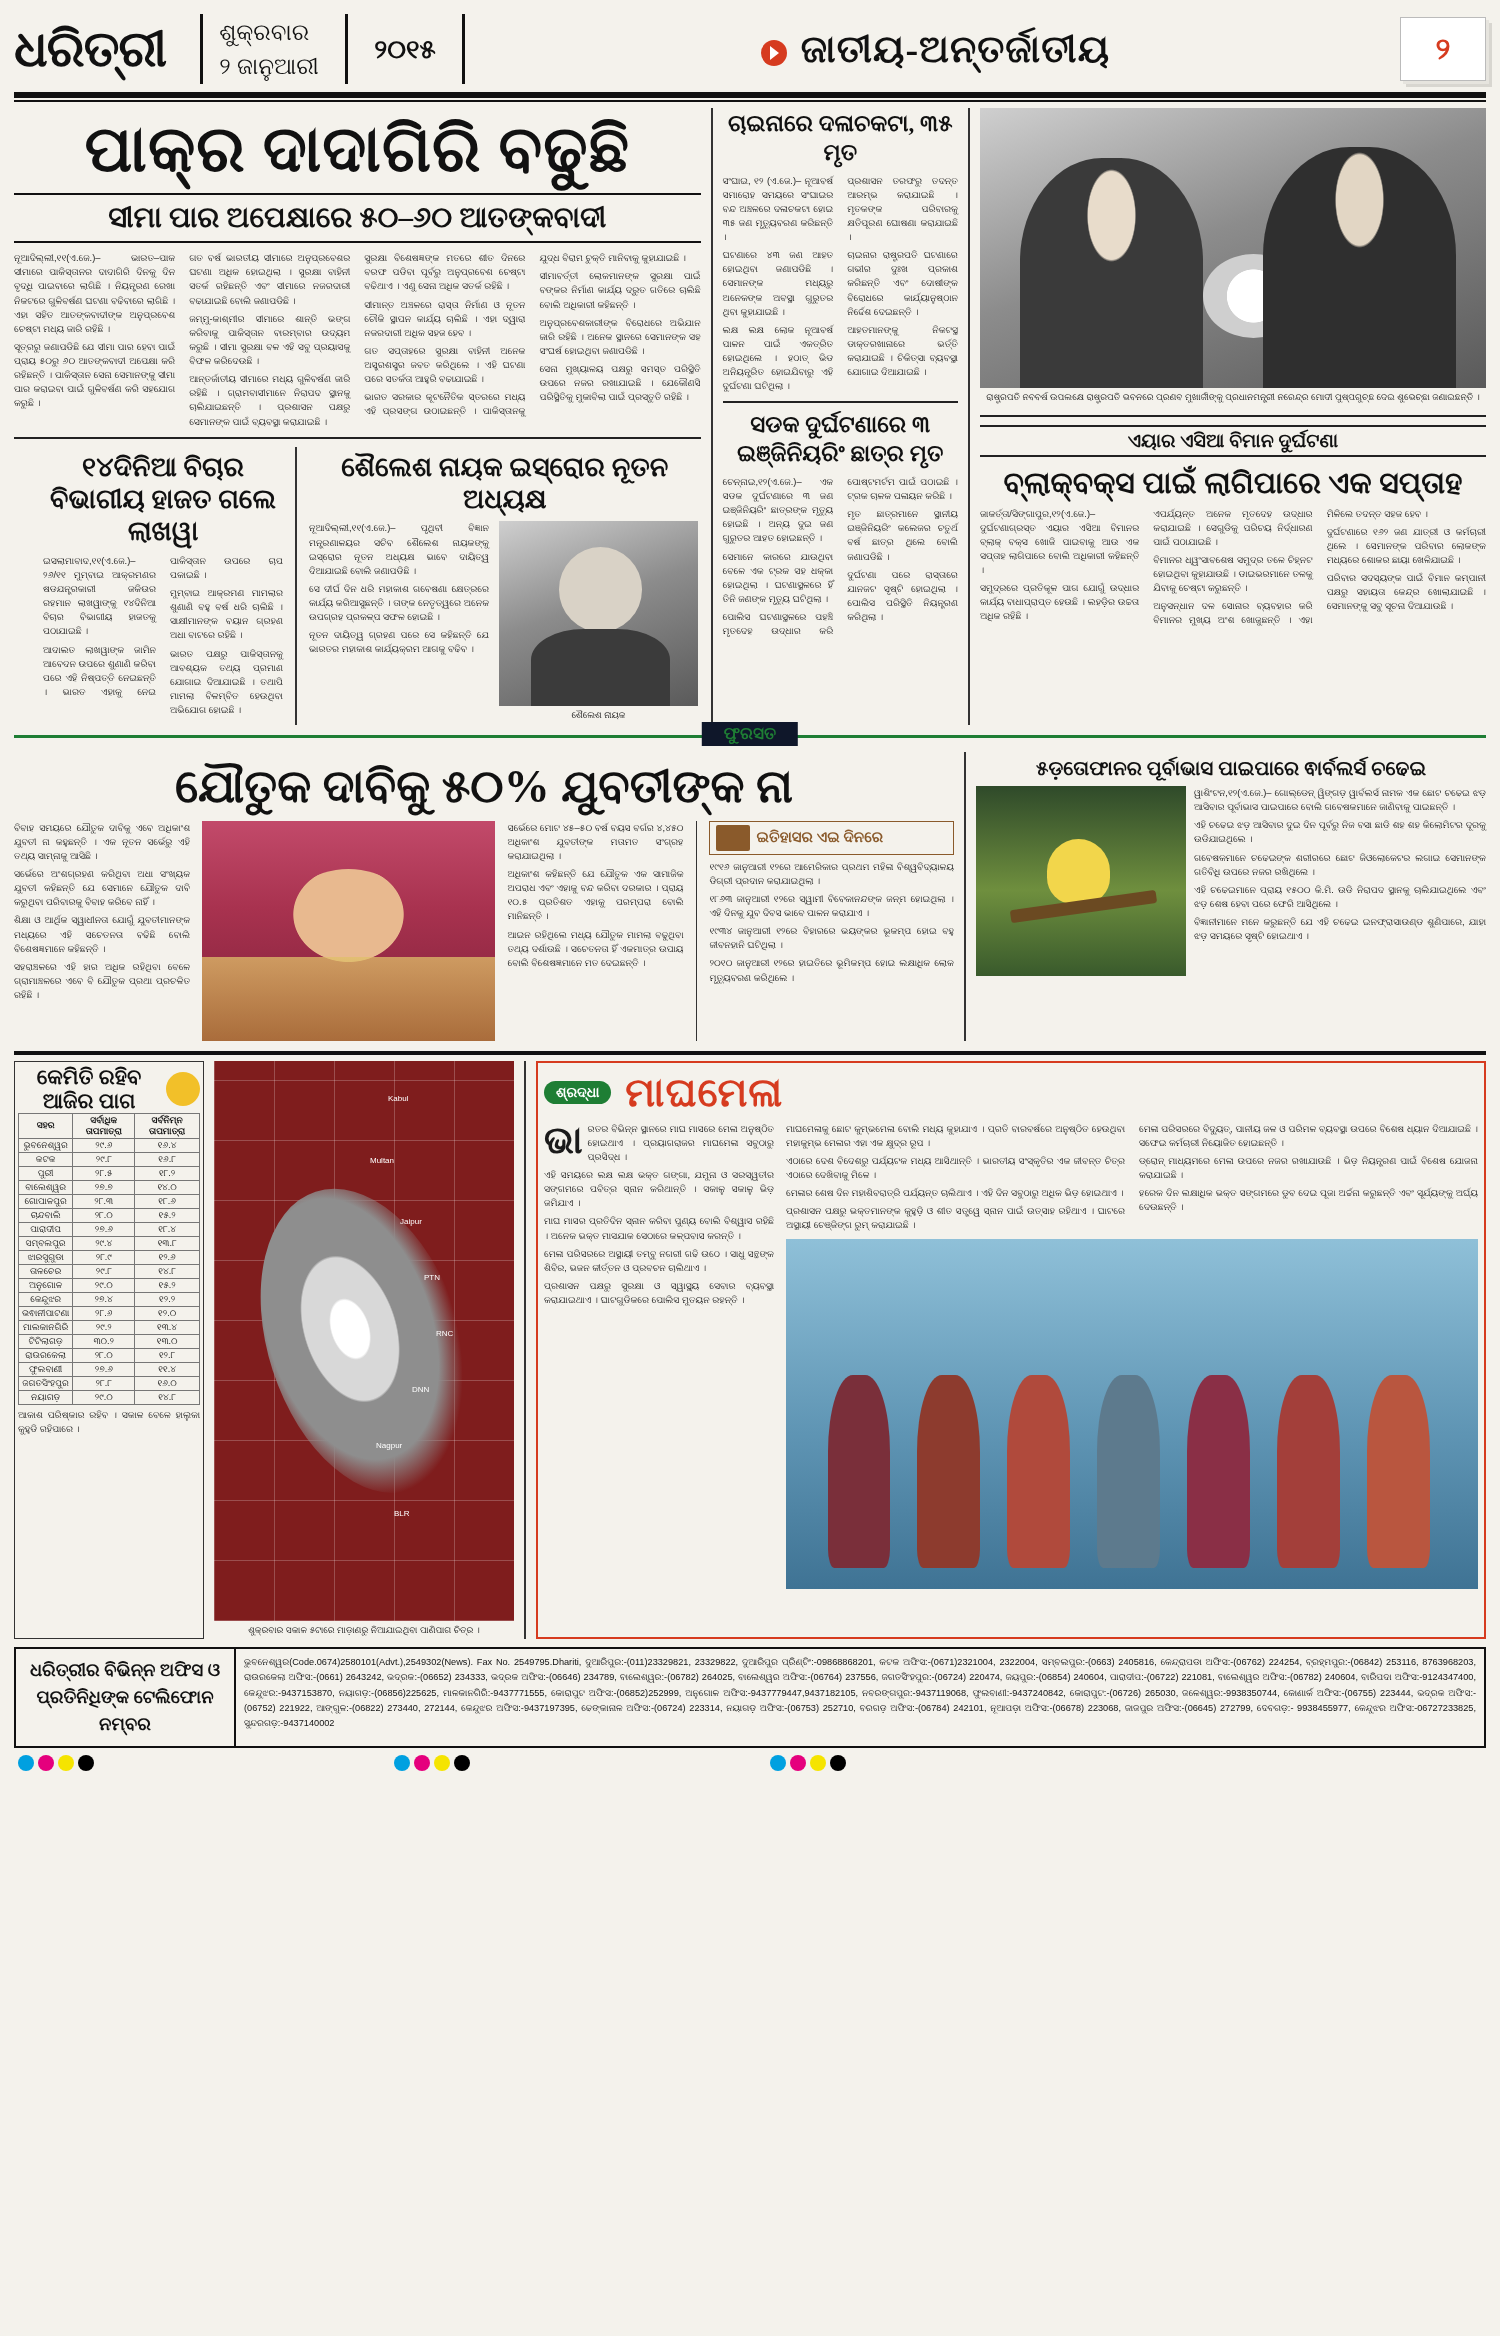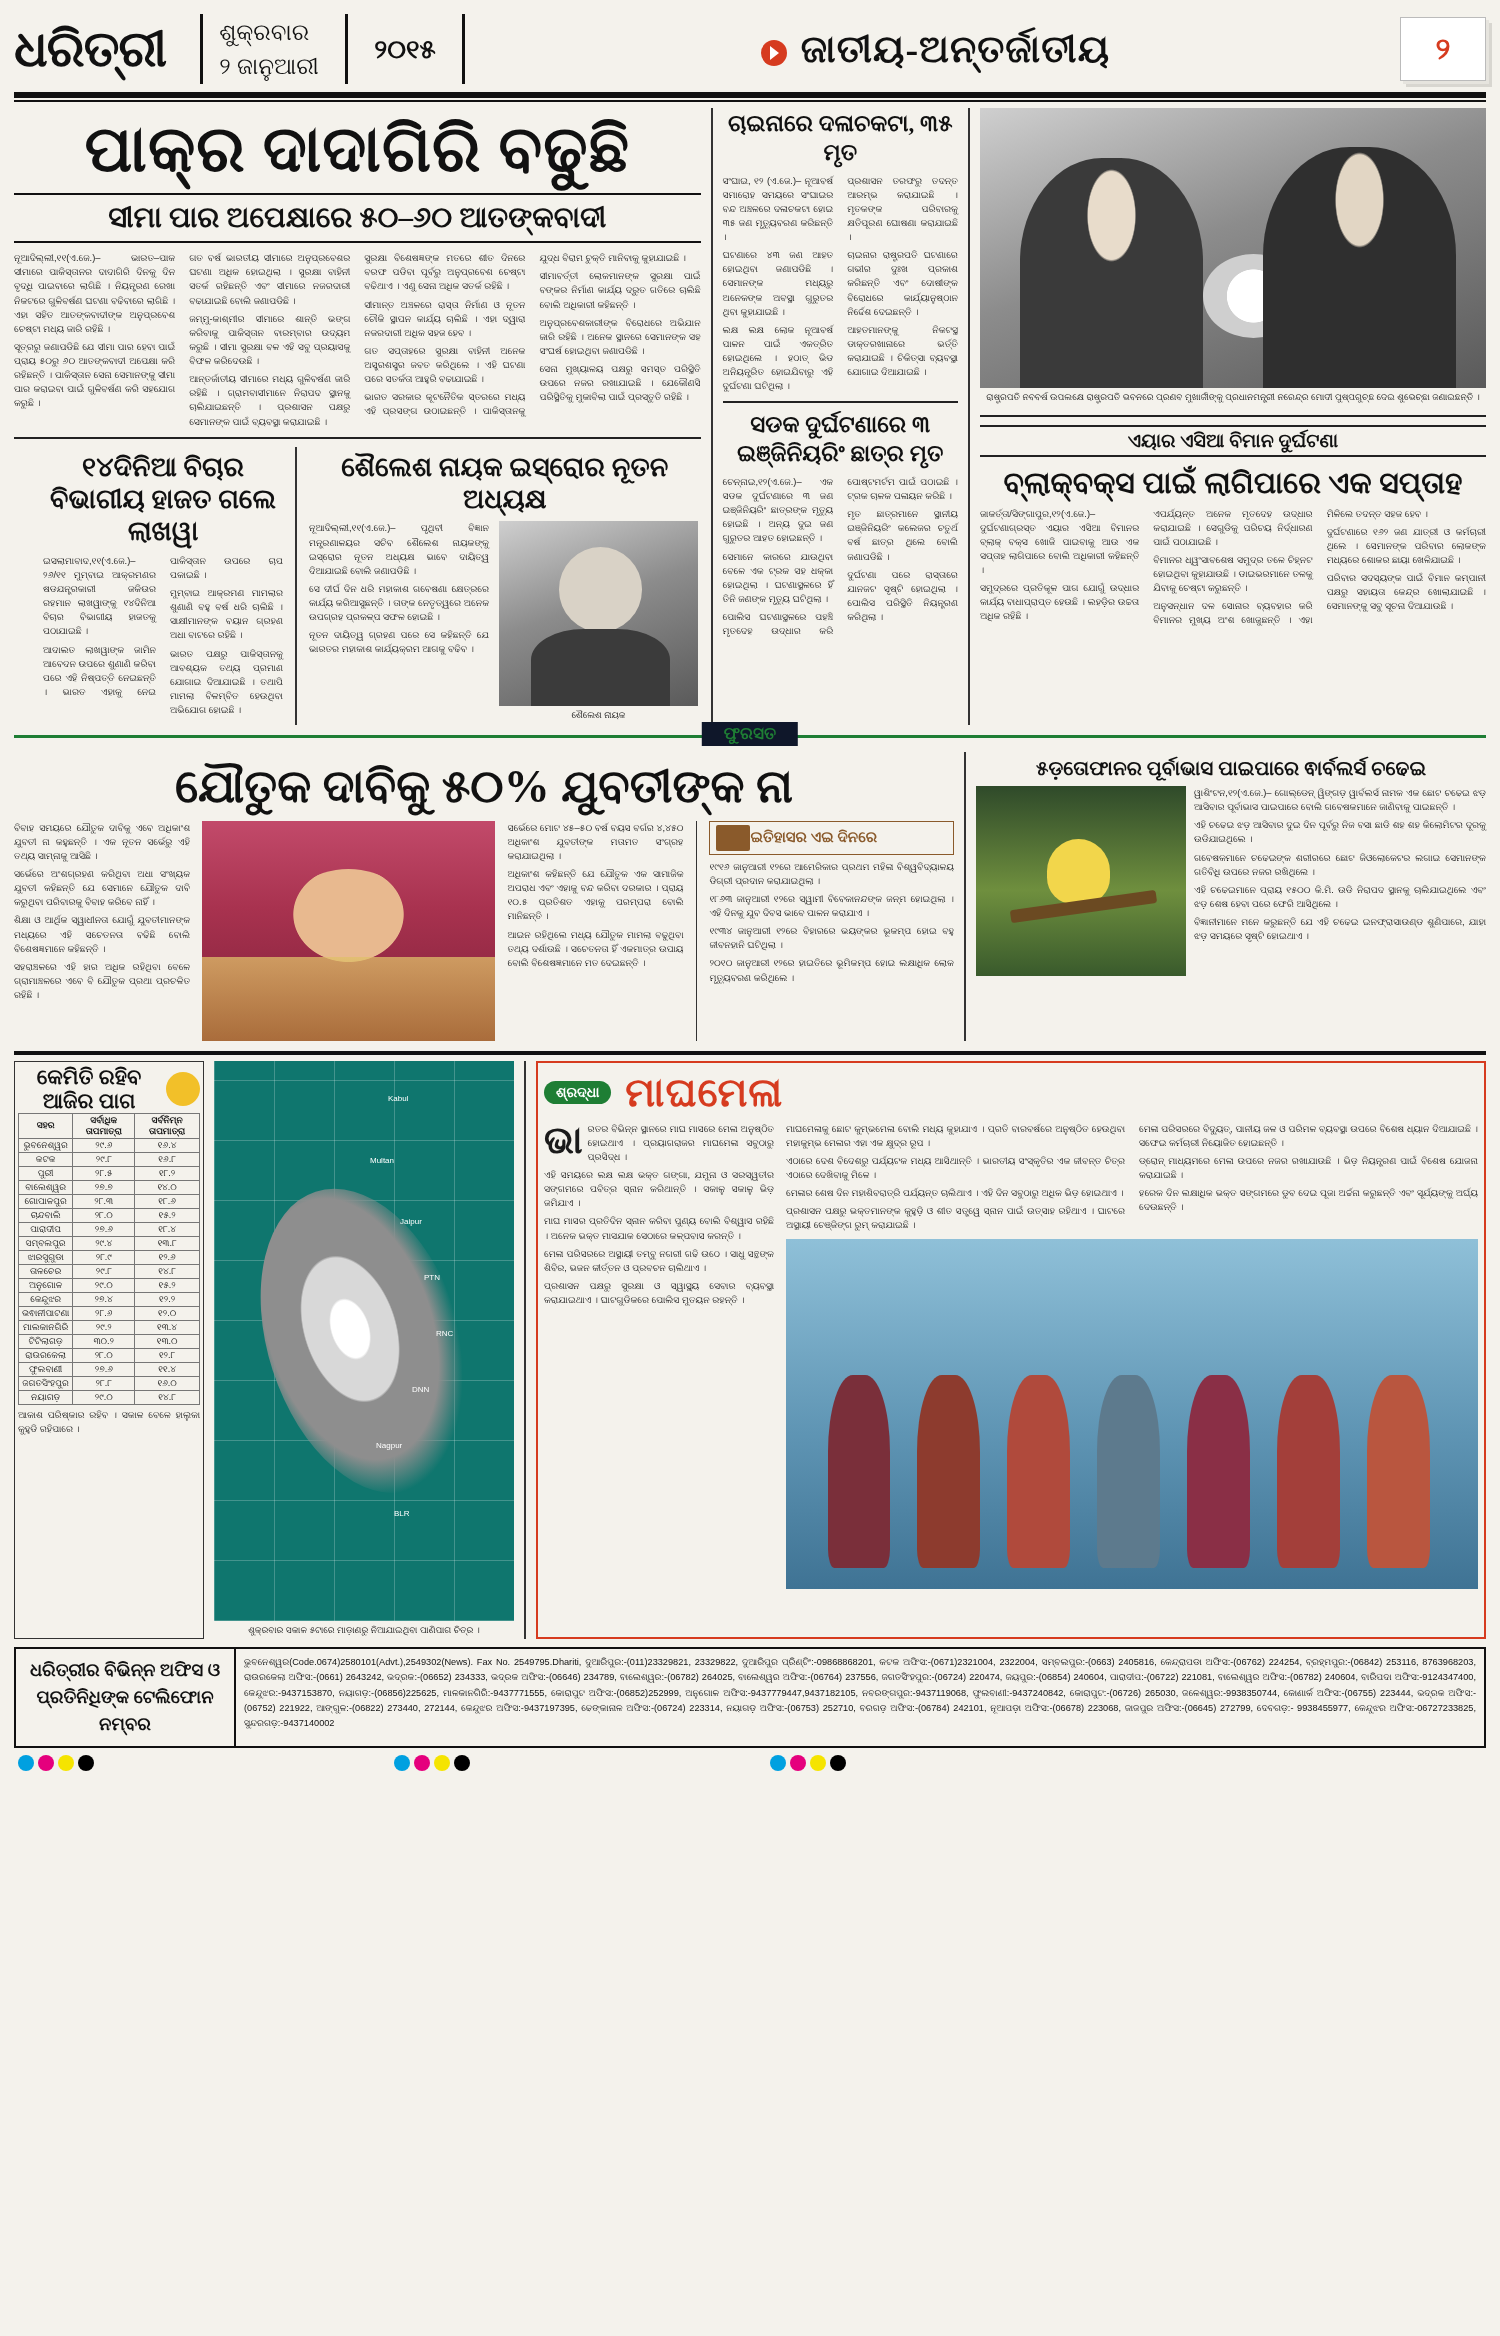--- a/index.html
+++ b/index.html
@@ -123,21 +123,21 @@
   
   table.wx { width:100%; border-collapse:collapse; font-size:9px; }
   table.wx th, table.wx td { border:1px solid #777; padding:1px 3px; text-align:center; }
   table.wx th { font-weight:bold; }
   .wx-title {
     font-family:"Liberation Serif", serif; font-size:21px; font-weight:bold;
     text-align:center; line-height:1.15;
   }
   .sun { width:34px;height:34px;border-radius:50%;background:#f2c029; position:relative;}
 
-  .satmap { background:#0f766e; position:relative; overflow:hidden; }
+  .satmap { background:#7f1d1d; position:relative; overflow:hidden; }
   .satmap .swirl {
     position:absolute; left:18%; top:22%; width:64%; height:56%;
     background:radial-gradient(ellipse at 45% 45%, #ffffff 0 12%, #d8d8d8 13% 30%, #8e8e8e 31% 55%, rgba(40,40,40,0) 70%);
     border-radius:50%;
     transform:rotate(-18deg);
   }
   .satmap .grid { position:absolute; inset:0; background-image:
       repeating-linear-gradient(0deg, rgba(255,255,255,.22) 0 1px, transparent 1px 60px),
       repeating-linear-gradient(90deg, rgba(255,255,255,.22) 0 1px, transparent 1px 60px); }
   .satlabel { position:absolute; color:#fff; font-size:8px; }
@@ -293,21 +293,21 @@
           <p>ସହରାଞ୍ଚଳରେ ଏହି ହାର ଅଧିକ ରହିଥିବା ବେଳେ ଗ୍ରାମାଞ୍ଚଳରେ ଏବେ ବି ଯୌତୁକ ପ୍ରଥା ପ୍ରଚଳିତ ରହିଛି ।</p>
         </div>
         <div class="bride" style="width:300px;height:220px;"></div>
         <div class="txt" style="width:180px;">
           <p>ସର୍ଭେରେ ମୋଟ ୪୫–୫୦ ବର୍ଷ ବୟସ ବର୍ଗର ୪,୪୫୦ ଅଧିକାଂଶ ଯୁବତୀଙ୍କ ମତାମତ ସଂଗ୍ରହ କରାଯାଇଥିଲା ।</p>
           <p>ଅଧିକାଂଶ କହିଛନ୍ତି ଯେ ଯୌତୁକ ଏକ ସାମାଜିକ ଅପରାଧ ଏବଂ ଏହାକୁ ବନ୍ଦ କରିବା ଦରକାର । ପ୍ରାୟ ୧୦.୫ ପ୍ରତିଶତ ଏହାକୁ ପରମ୍ପରା ବୋଲି ମାନିଛନ୍ତି ।</p>
           <p>ଆଇନ ରହିଥିଲେ ମଧ୍ୟ ଯୌତୁକ ମାମଲା ବଢୁଥିବା ତଥ୍ୟ ଦର୍ଶାଉଛି । ସଚେତନତା ହିଁ ଏକମାତ୍ର ଉପାୟ ବୋଲି ବିଶେଷଜ୍ଞମାନେ ମତ ଦେଇଛନ୍ତି ।</p>
         </div>
         <div style="width:2px;background:#333;"></div>
         <div style="width:250px;">
-          <div style="display:flex;align-items:center;border:1px solid #8a5a2b;padding:3px 6px;margin-bottom:5px;">
+          <div style="display:flex;align-items:center;gap:6px;border:1px solid #8a5a2b;padding:3px 6px;margin-bottom:5px;">
             <div style="width:34px;height:26px;background:#8a5a2b;border-radius:2px;"></div>
             <div style="font-family:'Liberation Serif',serif;font-size:15px;font-weight:bold;color:#8a5a2b;">ଇତିହାସର ଏଇ ଦିନରେ</div>
           </div>
           <div class="txt">
             <p>୧୯୧୬ ଜାନୁଆରୀ ୧୨ରେ ଆମେରିକାର ପ୍ରଥମ ମହିଳା ବିଶ୍ୱବିଦ୍ୟାଳୟ ଡିଗ୍ରୀ ପ୍ରଦାନ କରାଯାଇଥିଲା ।</p>
             <p>୧୮୬୩ ଜାନୁଆରୀ ୧୨ରେ ସ୍ୱାମୀ ବିବେକାନନ୍ଦଙ୍କ ଜନ୍ମ ହୋଇଥିଲା । ଏହି ଦିନକୁ ଯୁବ ଦିବସ ଭାବେ ପାଳନ କରାଯାଏ ।</p>
             <p>୧୯୩୪ ଜାନୁଆରୀ ୧୨ରେ ବିହାରରେ ଭୟଙ୍କର ଭୂକମ୍ପ ହୋଇ ବହୁ ଜୀବନହାନି ଘଟିଥିଲା ।</p>
             <p>୨୦୧୦ ଜାନୁଆରୀ ୧୨ରେ ହାଇତିରେ ଭୂମିକମ୍ପ ହୋଇ ଲକ୍ଷାଧିକ ଲୋକ ମୃତ୍ୟୁବରଣ କରିଥିଲେ ।</p>
           </div>
         </div>

